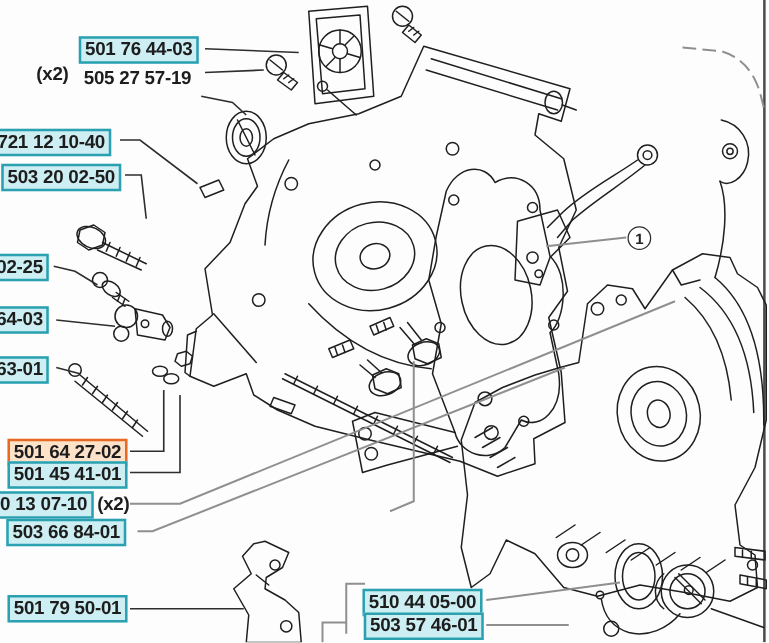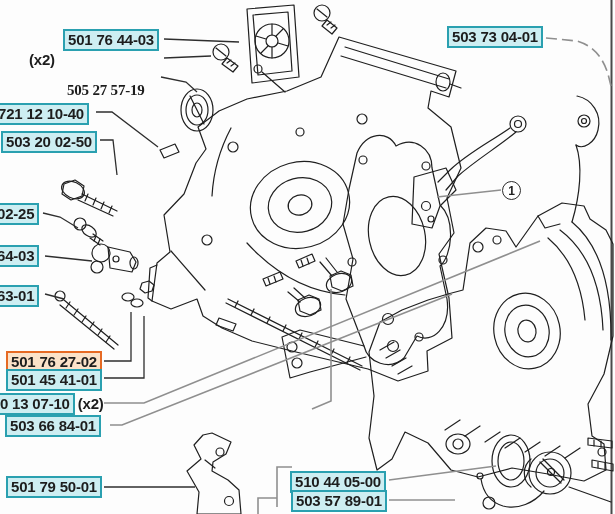--- a/index.html
+++ b/index.html
@@ -281,21 +281,21 @@
   </svg>
 
   <div class="lbl" style="left:63px;top:29px;">
     <span class="box cyan">501 76 44-03</span>
   </div>
 
   <div class="lbl" style="left:29px;top:49px;">
     <span class="aux">(x2)</span>
   </div>
 
-  <div class="lbl" style="left:67px;top:80px;font-family:Liberation Serif, serif;">
+  <div class="lbl" style="left:67px;top:52px;">
     <span class="plain">505 27 57-19</span>
   </div>
 
   <div class="lbl" style="left:-7px;top:103px;">
     <span class="box cyan">721 12 10-40</span>
   </div>
 
   <div class="lbl" style="left:1px;top:131px;">
     <span class="box cyan">503 20 02-50</span>
   </div>
@@ -306,21 +306,21 @@
 
   <div class="lbl" style="left:-8px;top:245px;">
     <span class="box cyan">64-03</span>
   </div>
 
   <div class="lbl" style="left:-8px;top:285px;">
     <span class="box cyan">63-01</span>
   </div>
 
   <div class="lbl" style="left:6px;top:351px;">
-    <span class="box orange">501 76 27-02</span>
+    <span class="box orange">501 64 27-02</span>
   </div>
 
   <div class="lbl" style="left:6px;top:369px;justify-content:flex-end;">
     <span class="box cyan">501 45 41-01</span>
   </div>
 
   <div class="lbl" style="left:-5px;top:393px;">
     <span class="box cyan">0 13 07-10</span>
     <span class="aux">(x2)</span>
   </div>
@@ -328,26 +328,23 @@
   <div class="lbl" style="left:5px;top:415px;">
     <span class="box cyan">503 66 84-01</span>
   </div>
 
 
   <div class="lbl" style="left:290px;top:471px;">
     <span class="box cyan">510 44 05-00</span>
   </div>
 
   <div class="lbl" style="left:291px;top:490px;">
-    <span class="box cyan">503 57 89-01</span>
+    <span class="box cyan">503 57 46-01</span>
   </div>
 
   <div class="lbl" style="left:6px;top:476px;">
     <span class="box cyan">501 79 50-01</span>
   </div>
 
-  <div class="lbl" style="left:447px;top:26px;">
-    <span class="box cyan">503 73 04-01</span>
-  </div>
 
   <div id="callout-1">1</div>
 
 </div>
 
 </body></html>

